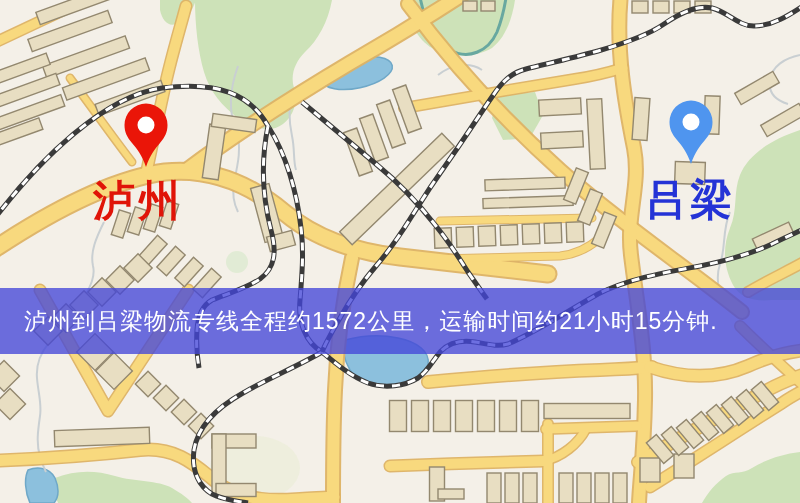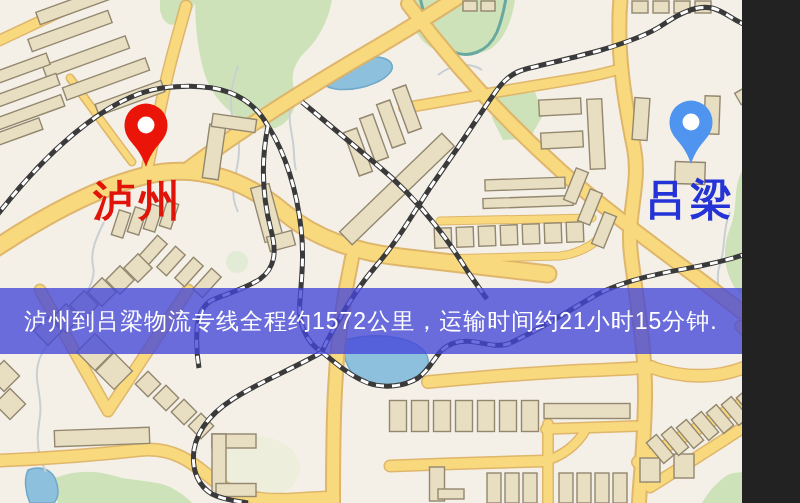--- a/index.html
+++ b/index.html
@@ -1,17 +1,17 @@
 <!DOCTYPE html>
 <html><head>
 <meta charset="utf-8">
 <style>
   html,body{margin:0;padding:0;background:#222;}
   .stage{
-    position:relative;width:742px;height:503px;overflow:hidden;
+    position:relative;width:800px;height:503px;overflow:hidden;
     font-family:"Liberation Sans","DejaVu Sans",sans-serif;
     background:#f4f0e8;
   }
   .stage svg.map{position:absolute;left:0;top:0;}
   
   .road-casing{fill:none;stroke:#ddb264;stroke-linecap:round;stroke-linejoin:round;opacity:.95;}
   .road-fill{fill:none;stroke:#f8d97e;stroke-linecap:round;stroke-linejoin:round;}
   .rail-base{fill:none;stroke:#3a3a3a;stroke-width:5;stroke-linecap:butt;}
   .rail-dash{fill:none;stroke:#ffffff;stroke-width:3;stroke-dasharray:8 8;}
   .bld{fill:#e8dec2;stroke:#93886f;stroke-width:1.4;}

